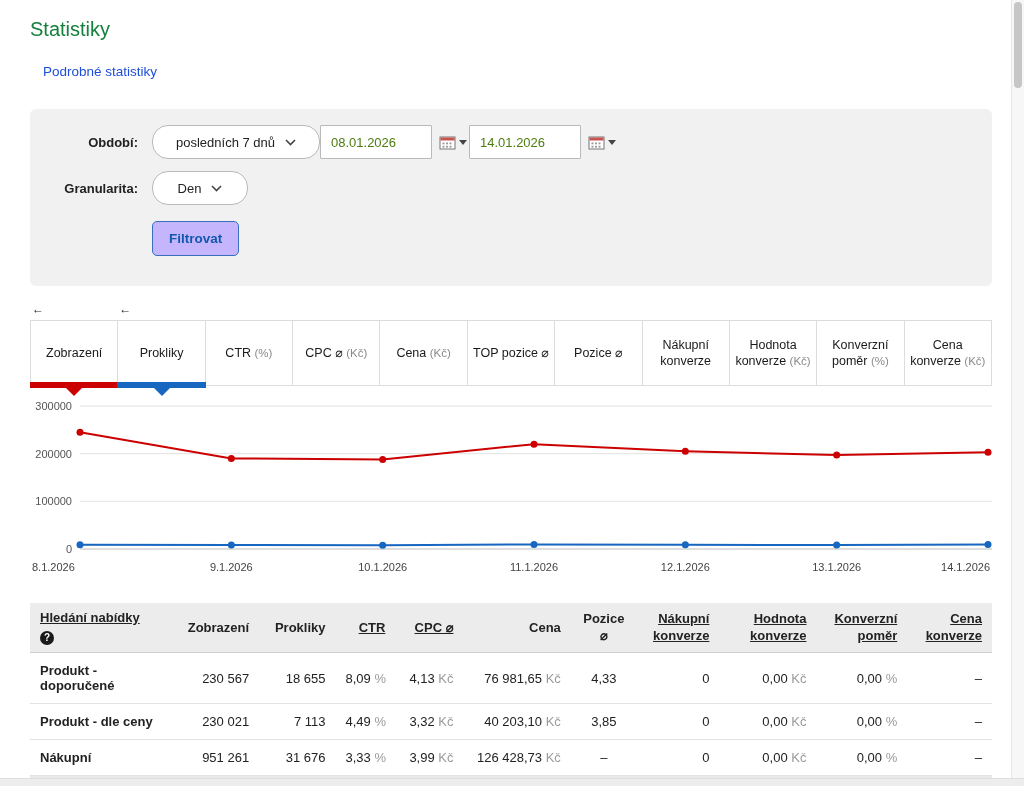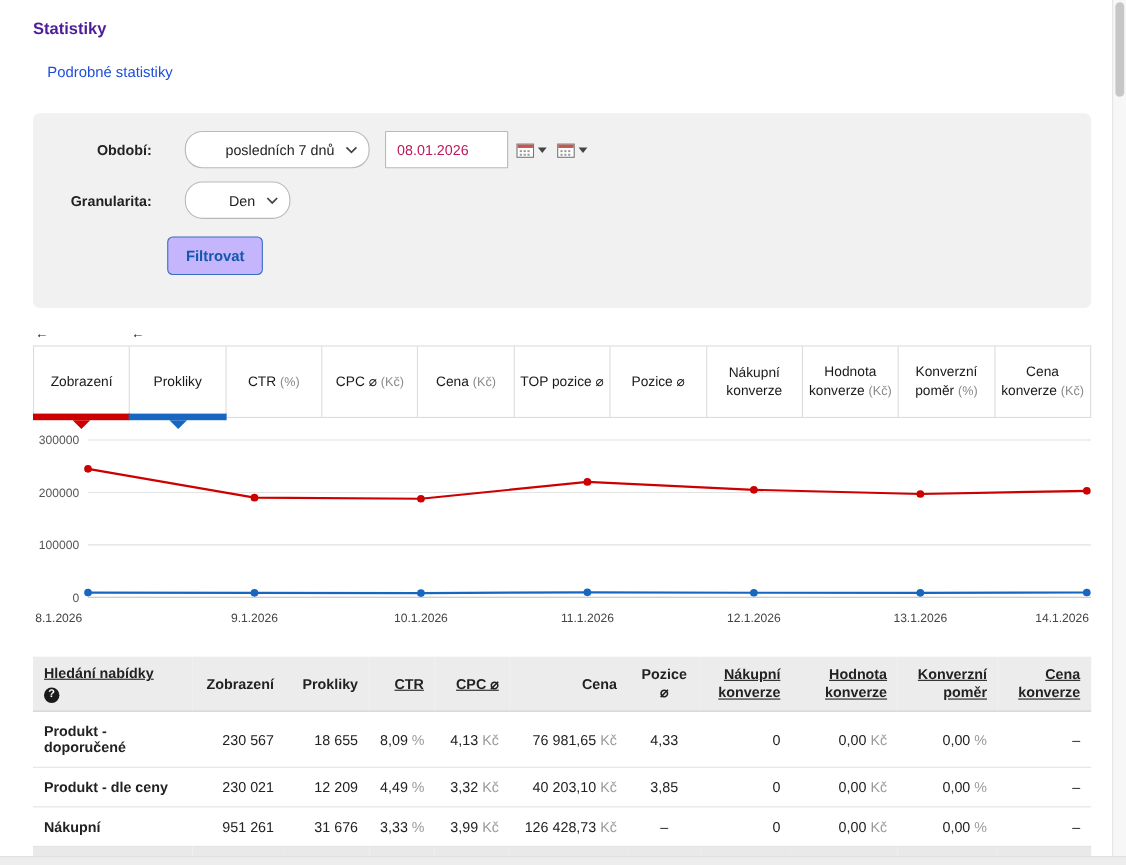--- a/index.html
+++ b/index.html
@@ -4,38 +4,38 @@
 <style>
   * { box-sizing: border-box; }
   html,body { margin:0; padding:0; }
   body {
     width:1024px; height:786px; overflow:hidden; position:relative;
     background:#fff; color:#222;
     font-family:"Liberation Sans", sans-serif; font-size:13px;
   }
   .page { padding:0 32px 0 30px; }
 
-  .page-title { font-size:15px; font-weight:bold; margin:18px 0 0; color:#4c1d95; }
+  .page-title { font-size:20px; font-weight:normal; margin:18px 0 0; color:#15803d; }
 
   .tabs { margin-top:15px; display:flex; gap:12px; align-items:center; }
   .tab { padding:8px 13px; font-size:13.5px; border-radius:4px; color:#1d4ed8; cursor:pointer; }
   .tab.active { background:#dce9f8; color:#1458ad; font-weight:bold; }
 
   .filter-panel { margin-top:22px; background:#f1f1f1; border-radius:6px; padding:16px 20px 10px; }
   .filter-row { display:flex; align-items:center; margin-bottom:12px; }
-  .filter-label { width:88px; text-align:right; font-weight:bold; margin-right:30px; flex:none; }
+  .filter-label { width:88px; text-align:right; font-weight:bold; margin-right:14px; flex:none; }
   .select {
-    display:inline-flex; align-items:center; justify-content:flex-end;
+    display:inline-flex; align-items:center; justify-content:center;
     background:#fff; border:1px solid #b9b9b9; border-radius:16px;
     height:34px; padding:0 10px; cursor:pointer; gap:10px;
   }
   .date-input {
     width:112px; height:34px; border:1px solid #b9b9b9; border-radius:1px;
-    padding:0 10px; font-size:13px; font-family:"Liberation Sans",sans-serif; color:#be185d;
-    margin-left:14px; background:#fff;
+    padding:0 10px; font-size:13px; font-family:"Liberation Sans",sans-serif; color:#4d7c0f;
+    background:#fff;
   }
   .cal-btn { display:inline-flex; align-items:center; gap:3px; margin-left:5px;
     background:none; border:none; padding:2px; cursor:pointer; }
   .dd-tri { width:0; height:0; border-left:4px solid transparent; border-right:4px solid transparent;
     border-top:5px solid #444; display:inline-block; }
   .filter-btn {
     margin-left:102px; margin-top:4px; margin-bottom:8px;
     background:#c4b5fd; border:1px solid #3a6fc0; color:#1458ad; font-weight:bold;
     font-size:13.5px; font-family:"Liberation Sans",sans-serif;
     padding:9px 16px; border-radius:5px; cursor:pointer;
@@ -108,20 +108,21 @@
               <rect x="3.5" y="7.5" width="2" height="1.8"></rect>
               <rect x="7" y="7.5" width="2" height="1.8"></rect>
               <rect x="10.5" y="7.5" width="2" height="1.8"></rect>
               <rect x="3.5" y="10.8" width="2" height="1.8"></rect>
               <rect x="7" y="10.8" width="2" height="1.8"></rect>
               <rect x="10.5" y="10.8" width="2" height="1.8"></rect>
             </g>
           </svg>
         <span class="dd-tri"></span>
       </button>
+      <input class="date-input" type="text" readonly="" value="14.01.2026" style="">
       <button class="cal-btn">
         <svg width="17" height="15" viewBox="0 0 17 15">
             <rect x="1" y="2" width="15" height="12" fill="#fff" stroke="#777"></rect>
             <rect x="1.5" y="2.5" width="14" height="3" fill="#c9544f"></rect>
             <g fill="#9a9a9a">
               <rect x="3.5" y="7.5" width="2" height="1.8"></rect>
               <rect x="7" y="7.5" width="2" height="1.8"></rect>
               <rect x="10.5" y="7.5" width="2" height="1.8"></rect>
               <rect x="3.5" y="10.8" width="2" height="1.8"></rect>
               <rect x="7" y="10.8" width="2" height="1.8"></rect>
@@ -264,21 +265,21 @@
           <td class="al-right">76 981,65&nbsp;<span class="muted">Kč</span></td>
           <td class="al-center">4,33</td>
           <td class="al-right">0</td>
           <td class="al-right">0,00&nbsp;<span class="muted">Kč</span></td>
           <td class="al-right">0,00&nbsp;<span class="muted">%</span></td>
           <td class="al-right">–</td>
         </tr>
         <tr>
           <td class="name al-left">Produkt - dle ceny</td>
           <td class="al-right">230 021</td>
-          <td class="al-right">12 209</td>
+          <td class="al-right">7 113</td>
           <td class="al-right">4,49&nbsp;<span class="muted">%</span></td>
           <td class="al-right">3,32&nbsp;<span class="muted">Kč</span></td>
           <td class="al-right">40 203,10&nbsp;<span class="muted">Kč</span></td>
           <td class="al-center">3,85</td>
           <td class="al-right">0</td>
           <td class="al-right">0,00&nbsp;<span class="muted">Kč</span></td>
           <td class="al-right">0,00&nbsp;<span class="muted">%</span></td>
           <td class="al-right">–</td>
         </tr>
         <tr>

